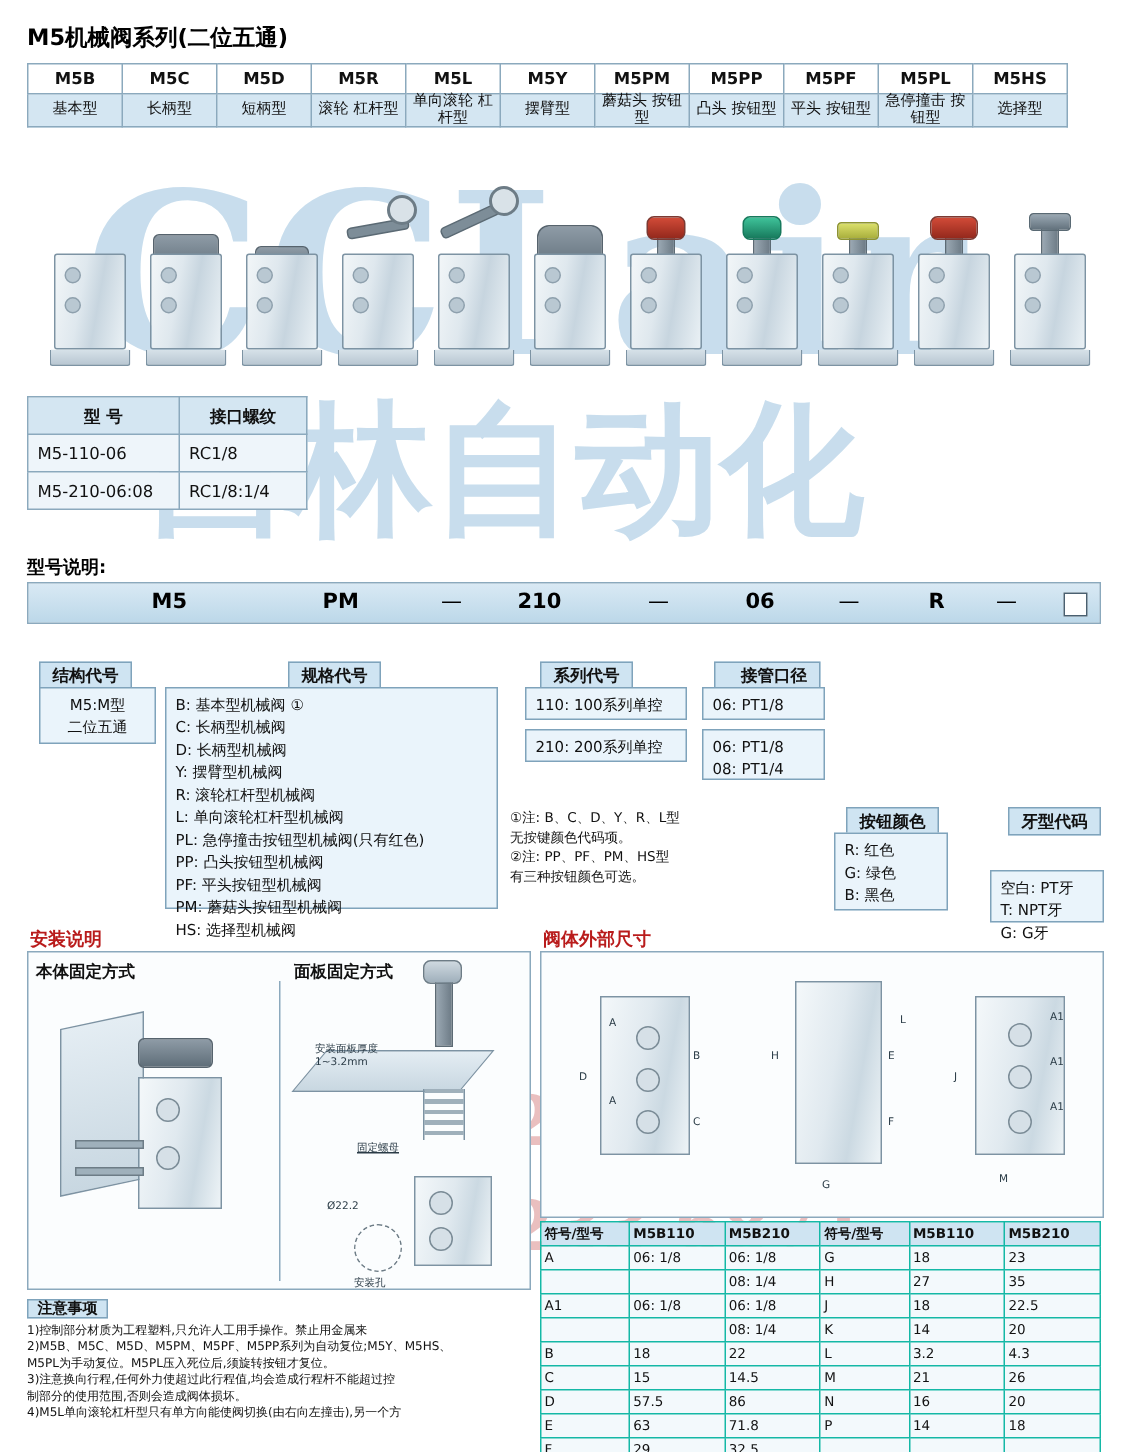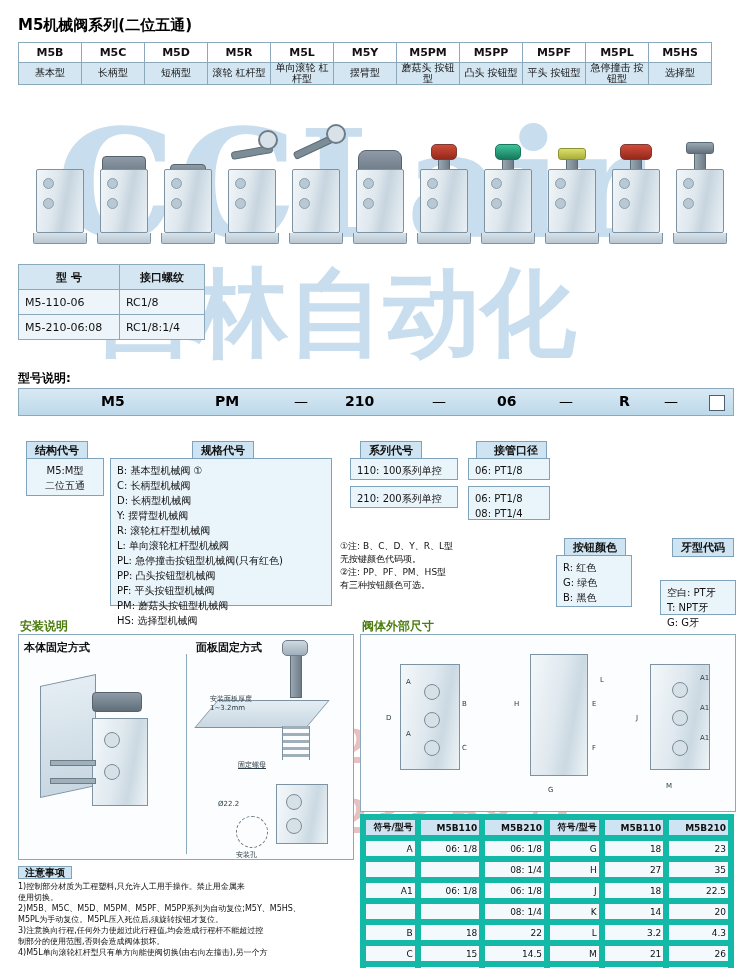--- a/index.html
+++ b/index.html
@@ -148,21 +148,21 @@
   .cap{
     position:absolute;background:#cfe4f2;border:1px solid #7fa3bb;
     font-size:11px;font-weight:bold;padding:1px 8px;
   }
 
   
   .panel{
     position:absolute;border:1px solid #8ba9bd;background:#fbfdfe;
   }
   .panel-title{
-    position:absolute;font-size:12px;font-weight:bold;color:#4d7c0f;
+    position:absolute;font-size:12px;font-weight:bold;color:#b91c1c;
   }
   .sub-title{position:absolute;font-size:11px;font-weight:bold;}
 
   
   .plate{
     position:absolute;background:linear-gradient(180deg,#e4edf3,#c8d7e1);
     border:1px solid #7d93a3;
   }
   .bolt{position:absolute;background:#9fb0bb;border:1px solid #6d7c86;height:4px;}
   .spring{
@@ -180,21 +180,21 @@
     position:absolute;width:14px;height:14px;border-radius:50%;
     background:#d6e0e7;border:1px solid #7b8c97;
   }
   .dtext{position:absolute;font-size:7px;color:#2a3b46;}
 
   
   .dim-table{
     position:absolute;border-collapse:collapse;
   }
   .dim-table td{
-    border:6px solid #14b8a6;font-size:9px;height:15px;text-align:right;
+    border:1px solid #14b8a6;font-size:9px;height:15px;text-align:left;
     background:#f3f9fc;padding:0 2px;
   }
   .dim-table tr.hd td{background:#cfe4f2;font-weight:bold;}
 
   
   .notes{
     position:absolute;left:18px;top:866px;width:330px;font-size:8px;line-height:11px;color:#111;
   }
   .notes .nt{font-weight:bold;background:#cfe4f2;border:1px solid #7fa3bb;
     display:inline-block;padding:0 6px;font-size:10px;margin-bottom:2px;}
@@ -537,21 +537,20 @@
         <td></td>
         <td></td>
         <td></td>
       </tr>
     </tbody>
       </table>
 
     <div class="notes">
       <div class="nt">注意事项</div>
       <div>1)控制部分材质为工程塑料,只允许人工用手操作。禁止用金属来</div>
-      <div>   使用切换。</div>
       <div>2)M5B、M5C、M5D、M5PM、M5PF、M5PP系列为自动复位;M5Y、M5HS、</div>
       <div>   M5PL为手动复位。M5PL压入死位后,须旋转按钮才复位。</div>
       <div>3)注意换向行程,任何外力使超过此行程值,均会造成行程杆不能超过控</div>
       <div>   制部分的使用范围,否则会造成阀体损坏。</div>
       <div>4)M5L单向滚轮杠杆型只有单方向能使阀切换(由右向左撞击),另一个方</div>
     </div>
 
   </div>
 </div>
 

